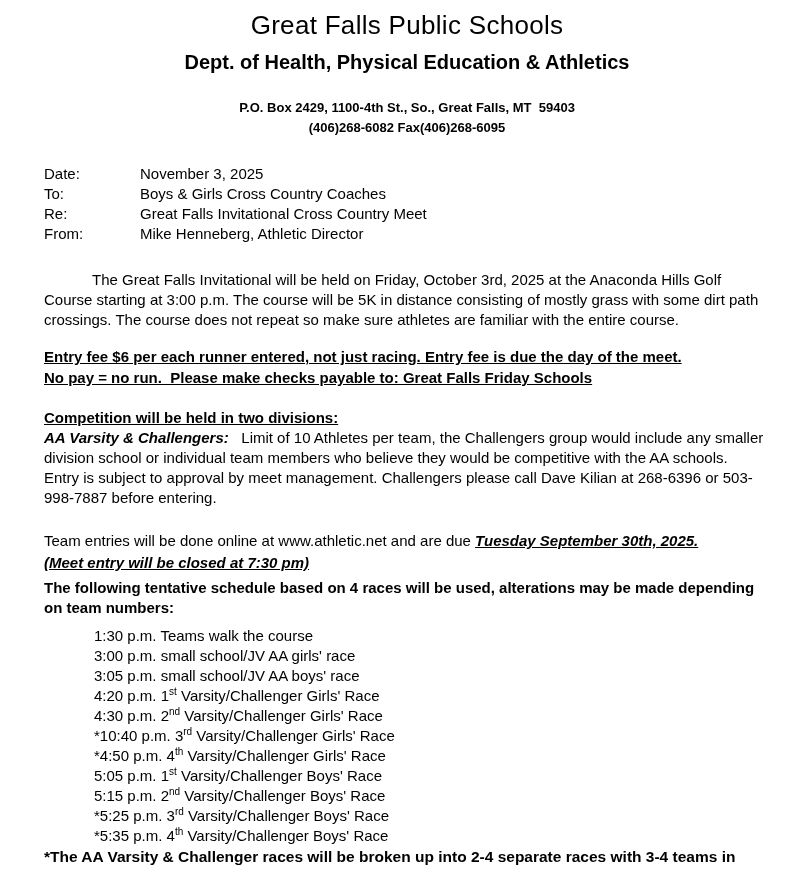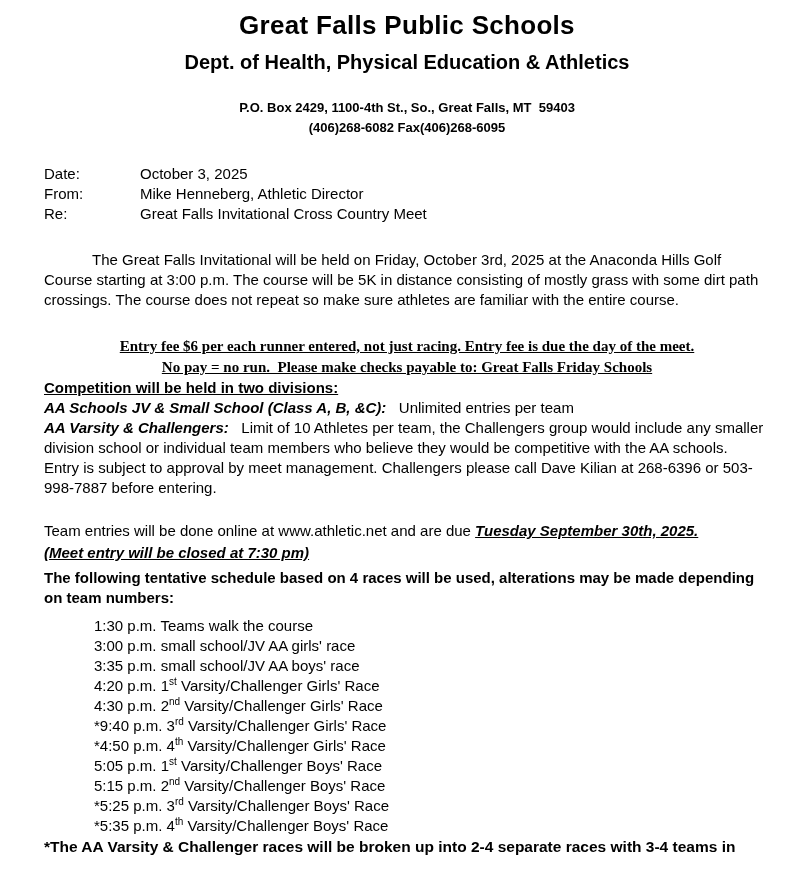--- a/index.html
+++ b/index.html
@@ -7,36 +7,36 @@
   html,body { background:#fff; }
   body {
     width:812px; height:880px; overflow:hidden;
     color:#000;
     font-family:"Liberation Sans","DejaVu Sans",sans-serif;
     font-size:15px; line-height:20px;
   }
   .page { padding:8px 42px 0 44px; }
 
   .header { text-align:center; }
-  .title { font-size:26px; line-height:34px; font-weight:bold; letter-spacing:0.3px; }
+  .title { font-size:26px; line-height:34px; font-weight:normal; letter-spacing:0.3px; }
   .subtitle { font-size:20px; line-height:26px; font-weight:bold; margin-top:7px; }
   .addr, .phone { font-size:13px; line-height:17px; font-weight:bold; white-space:pre-wrap; }
   .addr { margin-top:24px; }
   .phone { margin-top:3px; }
 
   .memo { margin-top:28px; }
   .memo-row { display:flex; line-height:20px; }
   .memo-label { width:96px; flex:0 0 96px; }
 
   .intro { margin-top:26px; text-indent:48px; white-space:pre-wrap; }
 
-  .fee { margin-top:26px; text-align:center; font-weight:bold; line-height:21px;font-family:Liberation Serif, serif; }
+  .fee { margin-top:16px; text-align:left; font-weight:bold; line-height:21px; }
   .fee .u { text-decoration:underline; white-space:pre-wrap; }
 
-  .divisions { }
+  .divisions { margin-top:20px; }
   .div-heading { font-weight:bold; text-decoration:underline; }
   .div-label { font-weight:bold; font-style:italic; }
   .div-text { white-space:pre-wrap; }
 
   .entries { margin-top:22px; line-height:22px; }
   .due { font-weight:bold; font-style:italic; text-decoration:underline; }
 
   .schedule-heading { margin-top:4px; font-weight:bold; }
   .schedule-list { margin-top:8px; margin-left:50px; }
   .schedule-item { line-height:20px; }
@@ -52,59 +52,62 @@
   <div class="header">
     <div class="title">Great Falls Public Schools</div>
     <div class="subtitle">Dept. of Health, Physical Education &amp; Athletics</div>
     <div class="addr">P.O. Box 2429, 1100-4th St., So., Great Falls, MT  59403</div>
     <div class="phone">(406)268-6082 Fax(406)268-6095</div>
   </div>
 
   <div class="memo">
     <div class="memo-row">
       <span class="memo-label">Date:</span>
-      <span class="memo-value">October 3, 2025</span>
+      <span class="memo-value">November 3, 2025</span>
+    </div>
+    <div class="memo-row">
+      <span class="memo-label">To:</span>
+      <span class="memo-value">Boys &amp; Girls Cross Country Coaches</span>
+    </div>
+    <div class="memo-row">
+      <span class="memo-label">Re:</span>
+      <span class="memo-value">Great Falls Invitational Cross Country Meet</span>
     </div>
     <div class="memo-row">
       <span class="memo-label">From:</span>
       <span class="memo-value">Mike Henneberg, Athletic Director</span>
-    </div>
-    <div class="memo-row">
-      <span class="memo-label">Re:</span>
-      <span class="memo-value">Great Falls Invitational Cross Country Meet</span>
     </div>
   </div>
 
   <p class="intro">The Great Falls Invitational will be held on Friday, October 3rd, 2025 at the Anaconda Hills Golf Course starting at 3:00 p.m. The course will be 5K in distance consisting of mostly grass with some dirt path crossings. The course does not repeat so make sure athletes are familiar with the entire course.</p>
 
   <div class="fee">
     <div class="u">Entry fee $6 per each runner entered, not just racing. Entry fee is due the day of the meet.</div>
     <div class="u">No pay = no run.  Please make checks payable to: Great Falls Friday Schools</div>
   </div>
 
   <div class="divisions">
     <div class="div-heading">Competition will be held in two divisions:</div>
-    <p><span class="div-label">AA Schools JV &amp; Small School (Class A, B, &amp;C):</span><span class="div-text">   Unlimited entries per team</span></p>
     <p><span class="div-label">AA Varsity &amp; Challengers:</span><span class="div-text">   Limit of 10 Athletes per team, the Challengers group would include any smaller division school or individual team members who believe they would be competitive with the AA schools.  Entry is subject to approval by meet management. Challengers please call Dave Kilian at 268-6396 or 503-998-7887 before entering.</span></p>
   </div>
 
   <div class="entries">
     <p><span>Team entries will be done online at www.athletic.net and are due </span><span class="due">Tuesday September 30th, 2025.</span></p>
     <div class="due">(Meet entry will be closed at 7:30 pm)</div>
   </div>
 
   <p class="schedule-heading">The following tentative schedule based on 4 races will be used, alterations may be made depending on team numbers:</p>
 
   <div class="schedule-list">
     <div class="schedule-item"><span>1:30 p.m. Teams walk the course</span><span class="sup"></span><span></span></div>
     <div class="schedule-item"><span>3:00 p.m. small school/JV AA girls' race</span><span class="sup"></span><span></span></div>
-    <div class="schedule-item"><span>3:35 p.m. small school/JV AA boys' race</span><span class="sup"></span><span></span></div>
+    <div class="schedule-item"><span>3:05 p.m. small school/JV AA boys' race</span><span class="sup"></span><span></span></div>
     <div class="schedule-item"><span>4:20 p.m. 1</span><span class="sup">st</span><span> Varsity/Challenger Girls' Race</span></div>
     <div class="schedule-item"><span>4:30 p.m. 2</span><span class="sup">nd</span><span> Varsity/Challenger Girls' Race</span></div>
-    <div class="schedule-item"><span>*9:40 p.m. 3</span><span class="sup">rd</span><span> Varsity/Challenger Girls' Race</span></div>
+    <div class="schedule-item"><span>*10:40 p.m. 3</span><span class="sup">rd</span><span> Varsity/Challenger Girls' Race</span></div>
     <div class="schedule-item"><span>*4:50 p.m. 4</span><span class="sup">th</span><span> Varsity/Challenger Girls' Race</span></div>
     <div class="schedule-item"><span>5:05 p.m. 1</span><span class="sup">st</span><span> Varsity/Challenger Boys' Race</span></div>
     <div class="schedule-item"><span>5:15 p.m. 2</span><span class="sup">nd</span><span> Varsity/Challenger Boys' Race</span></div>
     <div class="schedule-item"><span>*5:25 p.m. 3</span><span class="sup">rd</span><span> Varsity/Challenger Boys' Race</span></div>
     <div class="schedule-item"><span>*5:35 p.m. 4</span><span class="sup">th</span><span> Varsity/Challenger Boys' Race</span></div>
   </div>
 
   <p class="footnote">*The AA Varsity &amp; Challenger races will be broken up into 2-4 separate races with 3-4 teams in</p>
 
 </div>

